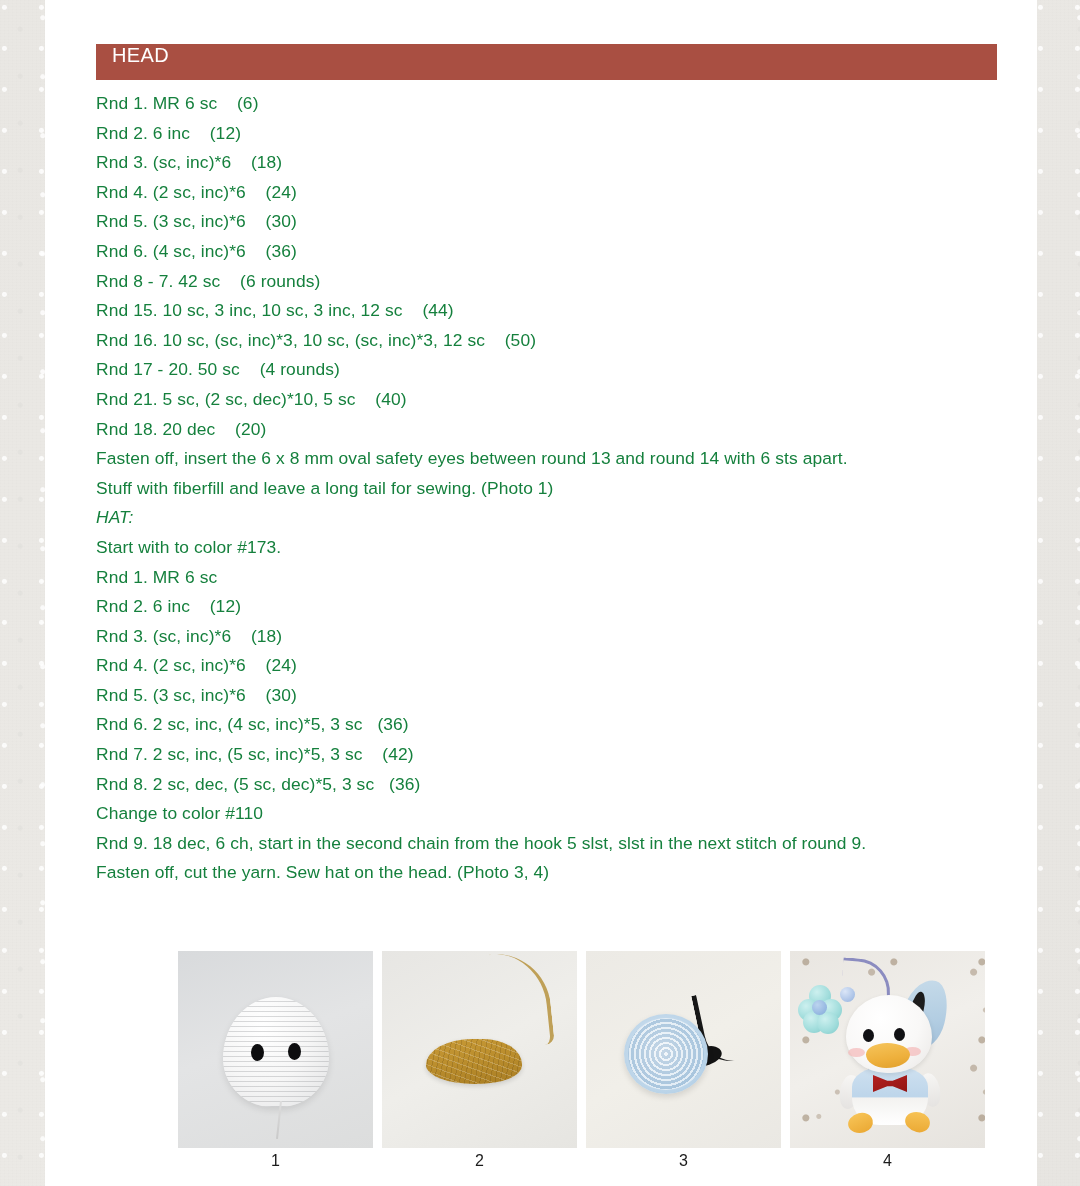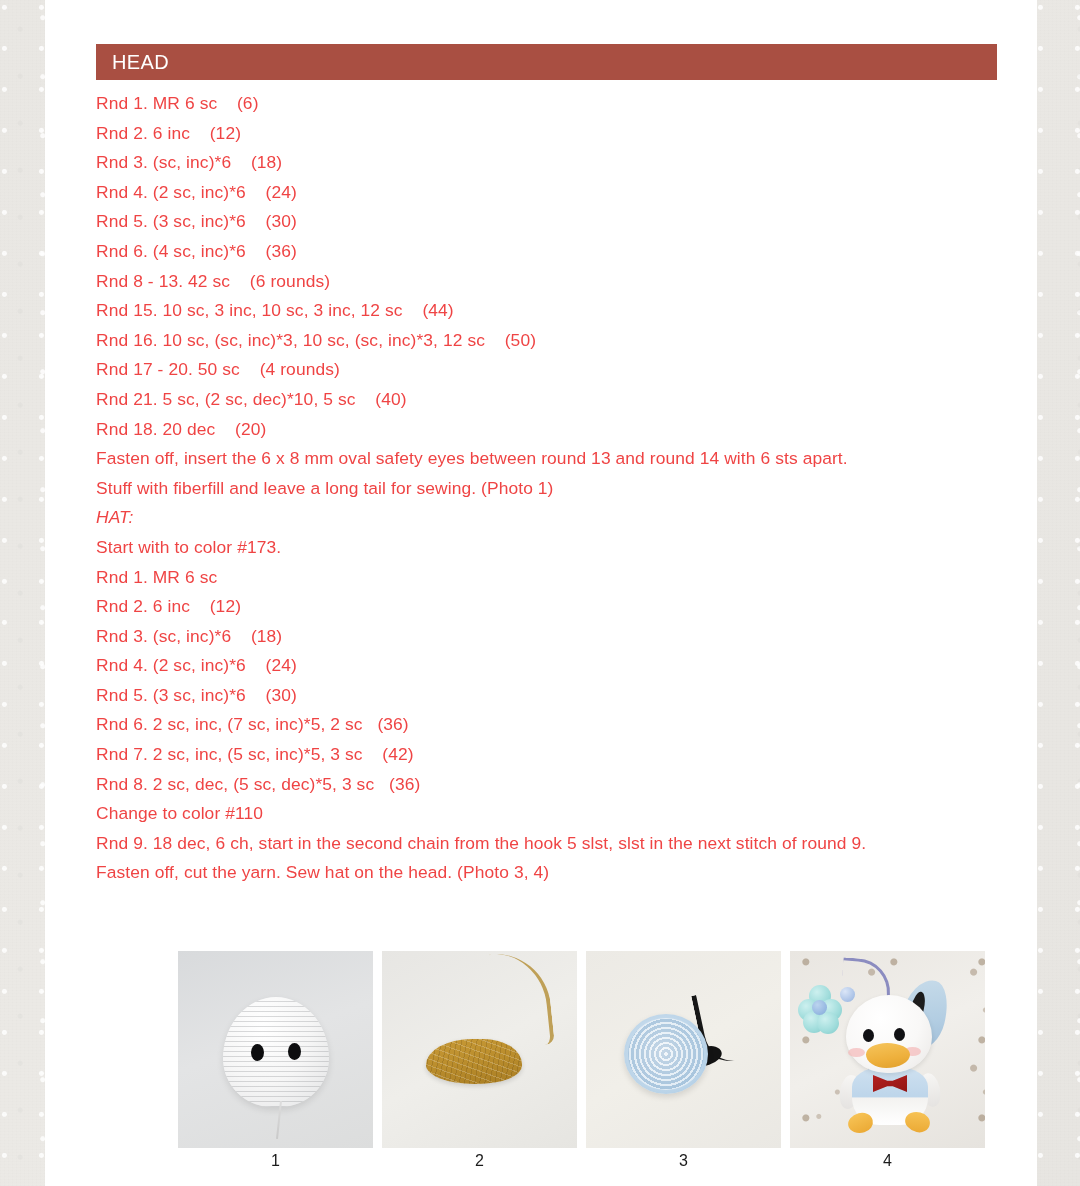--- a/index.html
+++ b/index.html
@@ -52,42 +52,42 @@
 
   
   #section-bar {
     position: absolute;
     left: 51px;
     top: 44px;
     width: 901px;
     height: 36px;
     background: #a94f42;
     display: flex;
-    align-items: center;
+    align-items: flex-start;
   }
   #section-bar .section-title {
     color: #ffffff;
     font-size: 20px;
     font-weight: 400;
     letter-spacing: .4px;
     padding-left: 16px;
     font-family: "Liberation Sans", sans-serif;
   }
 
   
   #pattern-body {
     position: absolute;
     left: 51px;
     top: 89px;
     width: 930px;
   }
   .pattern-line {
     font-size: 17.4px;
     line-height: 29.6px;
-    color: #ef4444;
+    color: #15803d;
     white-space: pre;
     font-family: "Liberation Sans", sans-serif;
     letter-spacing: .1px;
   }
   .pattern-line.sub-head {
     font-weight: normal;
     font-style: italic;
   }
 
   
@@ -380,36 +380,36 @@
       <span class="section-title">HEAD</span>
     </div>
 
     <div id="pattern-body">
         <div class="pattern-line">Rnd 1. MR 6 sc    (6)</div>
         <div class="pattern-line">Rnd 2. 6 inc    (12)</div>
         <div class="pattern-line">Rnd 3. (sc, inc)*6    (18)</div>
         <div class="pattern-line">Rnd 4. (2 sc, inc)*6    (24)</div>
         <div class="pattern-line">Rnd 5. (3 sc, inc)*6    (30)</div>
         <div class="pattern-line">Rnd 6. (4 sc, inc)*6    (36)</div>
-        <div class="pattern-line">Rnd 8 - 13. 42 sc    (6 rounds)</div>
+        <div class="pattern-line">Rnd 8 - 7. 42 sc    (6 rounds)</div>
         <div class="pattern-line">Rnd 15. 10 sc, 3 inc, 10 sc, 3 inc, 12 sc    (44)</div>
         <div class="pattern-line">Rnd 16. 10 sc, (sc, inc)*3, 10 sc, (sc, inc)*3, 12 sc    (50)</div>
         <div class="pattern-line">Rnd 17 - 20. 50 sc    (4 rounds)</div>
         <div class="pattern-line">Rnd 21. 5 sc, (2 sc, dec)*10, 5 sc    (40)</div>
         <div class="pattern-line">Rnd 18. 20 dec    (20)</div>
         <div class="pattern-line">Fasten off, insert the 6 x 8 mm oval safety eyes between round 13 and round 14 with 6 sts apart.</div>
         <div class="pattern-line">Stuff with fiberfill and leave a long tail for sewing. (Photo 1)</div>
         <div class="pattern-line sub-head">HAT:</div>
         <div class="pattern-line">Start with to color #173.</div>
         <div class="pattern-line">Rnd 1. MR 6 sc</div>
         <div class="pattern-line">Rnd 2. 6 inc    (12)</div>
         <div class="pattern-line">Rnd 3. (sc, inc)*6    (18)</div>
         <div class="pattern-line">Rnd 4. (2 sc, inc)*6    (24)</div>
         <div class="pattern-line">Rnd 5. (3 sc, inc)*6    (30)</div>
-        <div class="pattern-line">Rnd 6. 2 sc, inc, (7 sc, inc)*5, 2 sc   (36)</div>
+        <div class="pattern-line">Rnd 6. 2 sc, inc, (4 sc, inc)*5, 3 sc   (36)</div>
         <div class="pattern-line">Rnd 7. 2 sc, inc, (5 sc, inc)*5, 3 sc    (42)</div>
         <div class="pattern-line">Rnd 8. 2 sc, dec, (5 sc, dec)*5, 3 sc   (36)</div>
         <div class="pattern-line">Change to color #110</div>
         <div class="pattern-line">Rnd 9. 18 dec, 6 ch, start in the second chain from the hook 5 slst, slst in the next stitch of round 9.</div>
         <div class="pattern-line">Fasten off, cut the yarn. Sew hat on the head. (Photo 3, 4)</div>
       </div>
 
     <div id="photo-strip">
 
       <div class="photo-cell">

